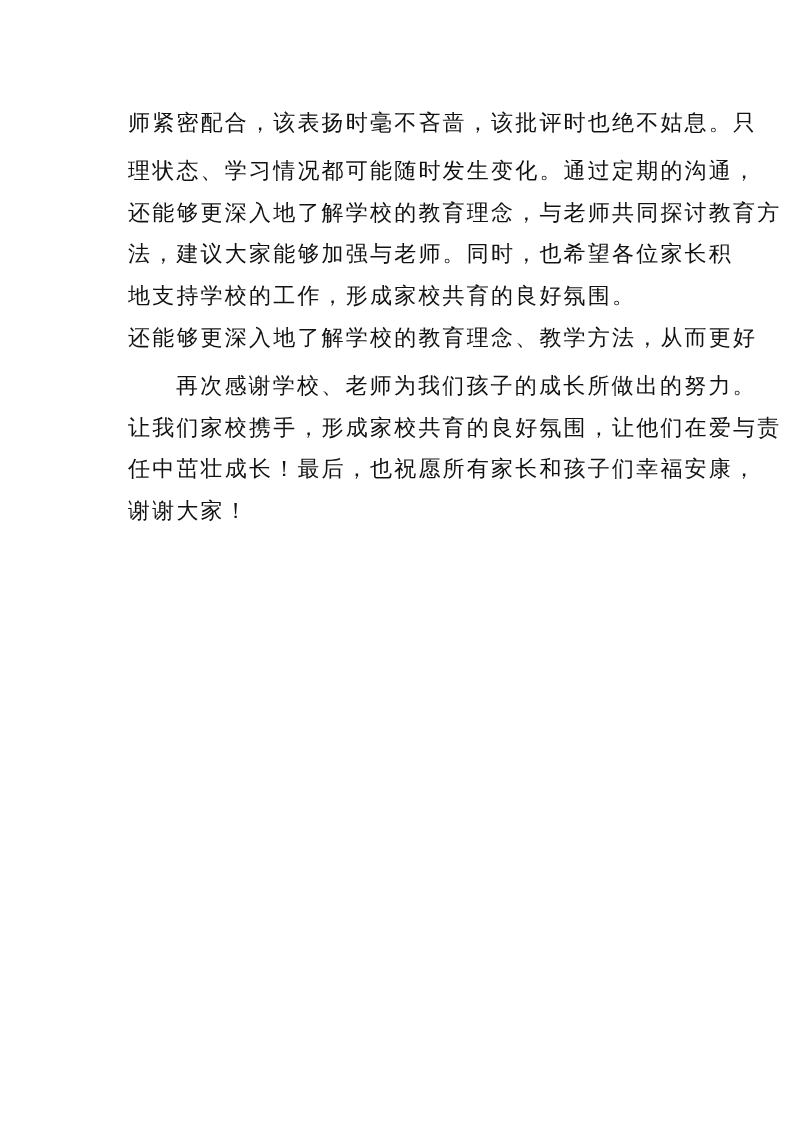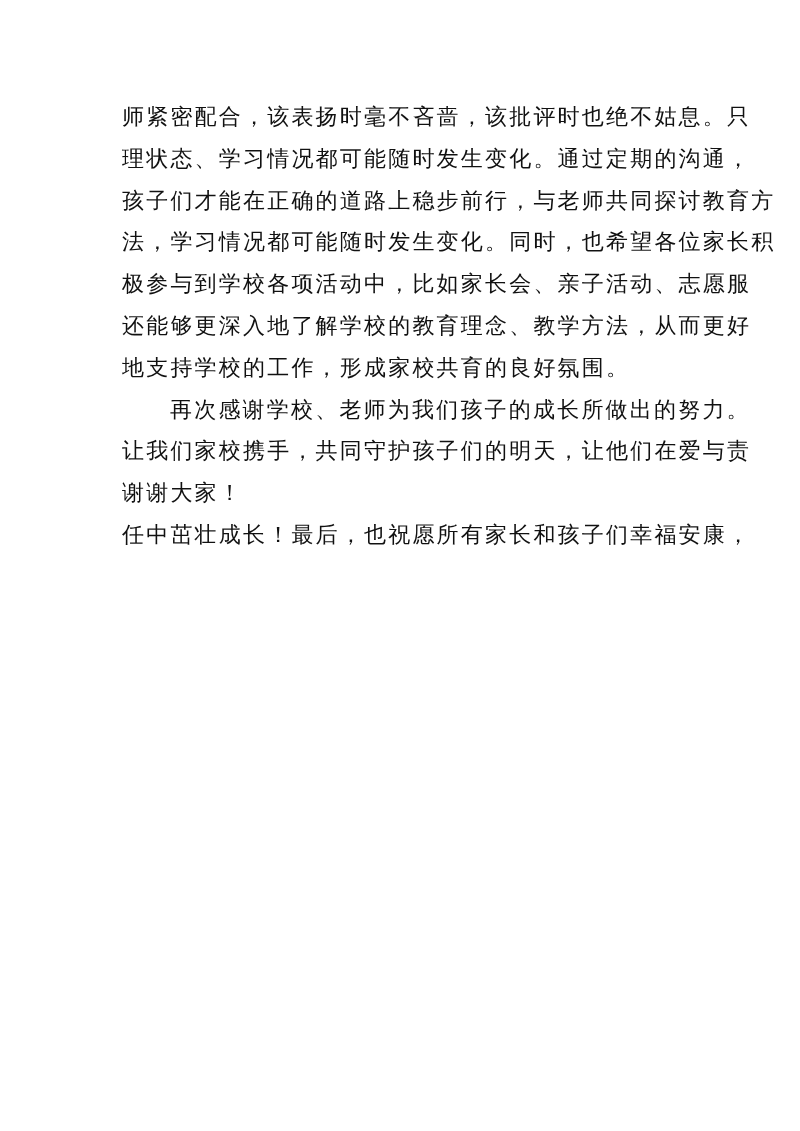--- a/index.html
+++ b/index.html
@@ -17,21 +17,21 @@
       position: absolute;
       left: 122px;
       top: 96px;
       width: 558px;
       color: #111111;
       font-family: "DejaVu Serif", "Liberation Serif", serif;
       font-size: 22px;
       letter-spacing: 2.2px;
     }
     .para {
-      margin: 0;
+      margin: 6px;
       line-height: 41.8px;
       text-align: justify;
       text-justify: inter-character;
     }
     .line {
       display: block;
       white-space: nowrap;
       height: 41.8px;
       line-height: 41.8px;
       text-align-last: justify;
@@ -47,27 +47,26 @@
 <body>
 
 <div class="page">
 
   <p class="para">
     <span class="line">师紧密配合，该表扬时毫不吝啬，该批评时也绝不姑息。只</span>
   </p>
 
   <p class="para">
     <span class="line">理状态、学习情况都可能随时发生变化。通过定期的沟通，</span>
-    <span class="line">孩子们才能在正确的道路上稳步前行，与老师共同探讨教育方</span>
-    <span class="line">法，学习情况都可能随时发生变化。同时，也希望各位家长积</span>
-    <span class="line">极参与到学校各项活动中，比如家长会、亲子活动、志愿服</span>
+    <span class="line">还能够更深入地了解学校的教育理念，与老师共同探讨教育方</span>
+    <span class="line">法，建议大家能够加强与老师。同时，也希望各位家长积</span>
+    <span class="line last">地支持学校的工作，形成家校共育的良好氛围。</span>
     <span class="line">还能够更深入地了解学校的教育理念、教学方法，从而更好</span>
-    <span class="line last">地支持学校的工作，形成家校共育的良好氛围。</span>
   </p>
 
   <p class="para">
     <span class="line indent">再次感谢学校、老师为我们孩子的成长所做出的努力。</span>
-    <span class="line">让我们家校携手，共同守护孩子们的明天，让他们在爱与责</span>
+    <span class="line">让我们家校携手，形成家校共育的良好氛围，让他们在爱与责</span>
+    <span class="line">任中茁壮成长！最后，也祝愿所有家长和孩子们幸福安康，</span>
     <span class="line last">谢谢大家！</span>
-    <span class="line">任中茁壮成长！最后，也祝愿所有家长和孩子们幸福安康，</span>
   </p>
 
 </div>
 
 </body></html>

